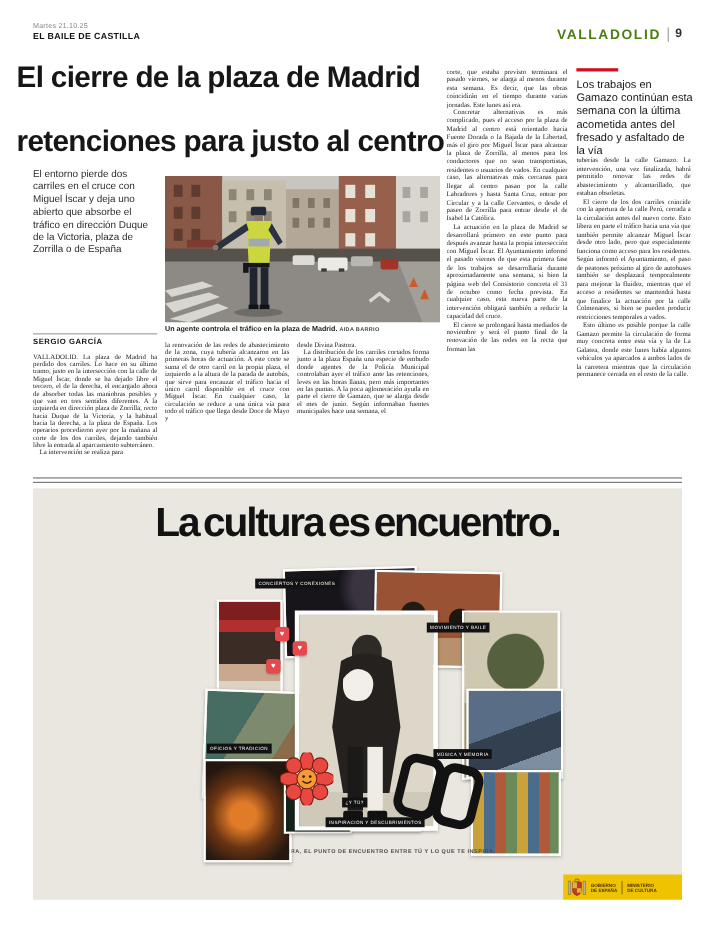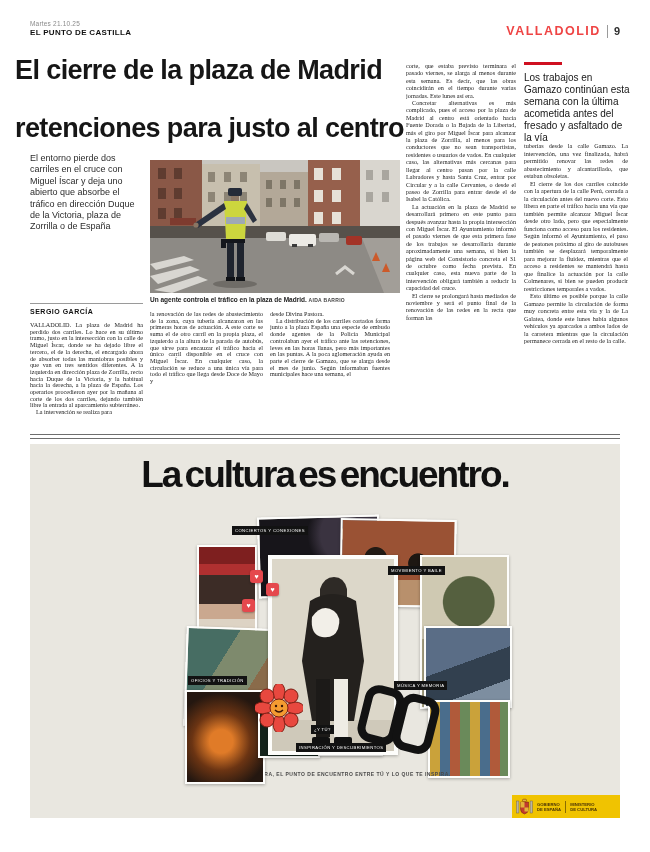--- a/index.html
+++ b/index.html
@@ -4,21 +4,21 @@
 <style>
   html,body{margin:0;padding:0;background:#ffffff;}
   .page{position:relative;width:650px;height:852px;background:#ffffff;overflow:hidden;
         font-family:"Liberation Sans",sans-serif;color:#1d1d1d;}
 
   
   .topbar{position:absolute;left:30px;top:20px;width:590px;height:26px;}
   .date{font-size:6.5px;color:#8a8a8a;letter-spacing:.2px;}
   .masthead{font-size:8px;font-weight:bold;color:#111;letter-spacing:.3px;margin-top:1px;}
   .folio{position:absolute;right:0;top:4px;display:flex;align-items:center;gap:6px;}
-  .section{font-size:12.5px;font-weight:bold;letter-spacing:1.5px;color:#ef4444;}
+  .section{font-size:12.5px;font-weight:bold;letter-spacing:1.5px;color:#4d7c0f;}
   .folio-div{width:1px;height:13px;background:#9a9a9a;}
   .pagenum{font-size:11px;font-weight:bold;color:#2e2e2e;}
 
   
   .headline{position:absolute;left:15px;top:56px;width:480px;
             font-size:27px;line-height:29px;font-weight:bold;color:#161616;
             letter-spacing:-.6px;}
   .lede{position:absolute;left:30px;top:153px;width:116px;
         font-size:9px;line-height:11.4px;color:#2c2c2c;}
   .byline-rule{position:absolute;left:30px;top:303px;width:113px;height:1px;background:#9a9a9a;}
@@ -116,21 +116,21 @@
   .gov-block{font-size:4.2px;font-weight:bold;color:#4a3305;line-height:5px;}
   .gov-div{width:1px;height:12px;background:#8a6d00;}
 </style>
 </head>
 <body>
 
 <div class="page">
 
   <div class="topbar">
     <div class="date">Martes 21.10.25</div>
-    <div class="masthead">EL PUNTO DE CASTILLA</div>
+    <div class="masthead">EL BAILE DE CASTILLA</div>
     <div class="folio">
       <span class="section">VALLADOLID</span>
       <span class="folio-div"></span>
       <span class="pagenum">9</span>
     </div>
   </div>
 
   <h1 class="headline" style="margin:0;">
     <span>El cierre de la plaza de Madrid</span><br>
     <br>

